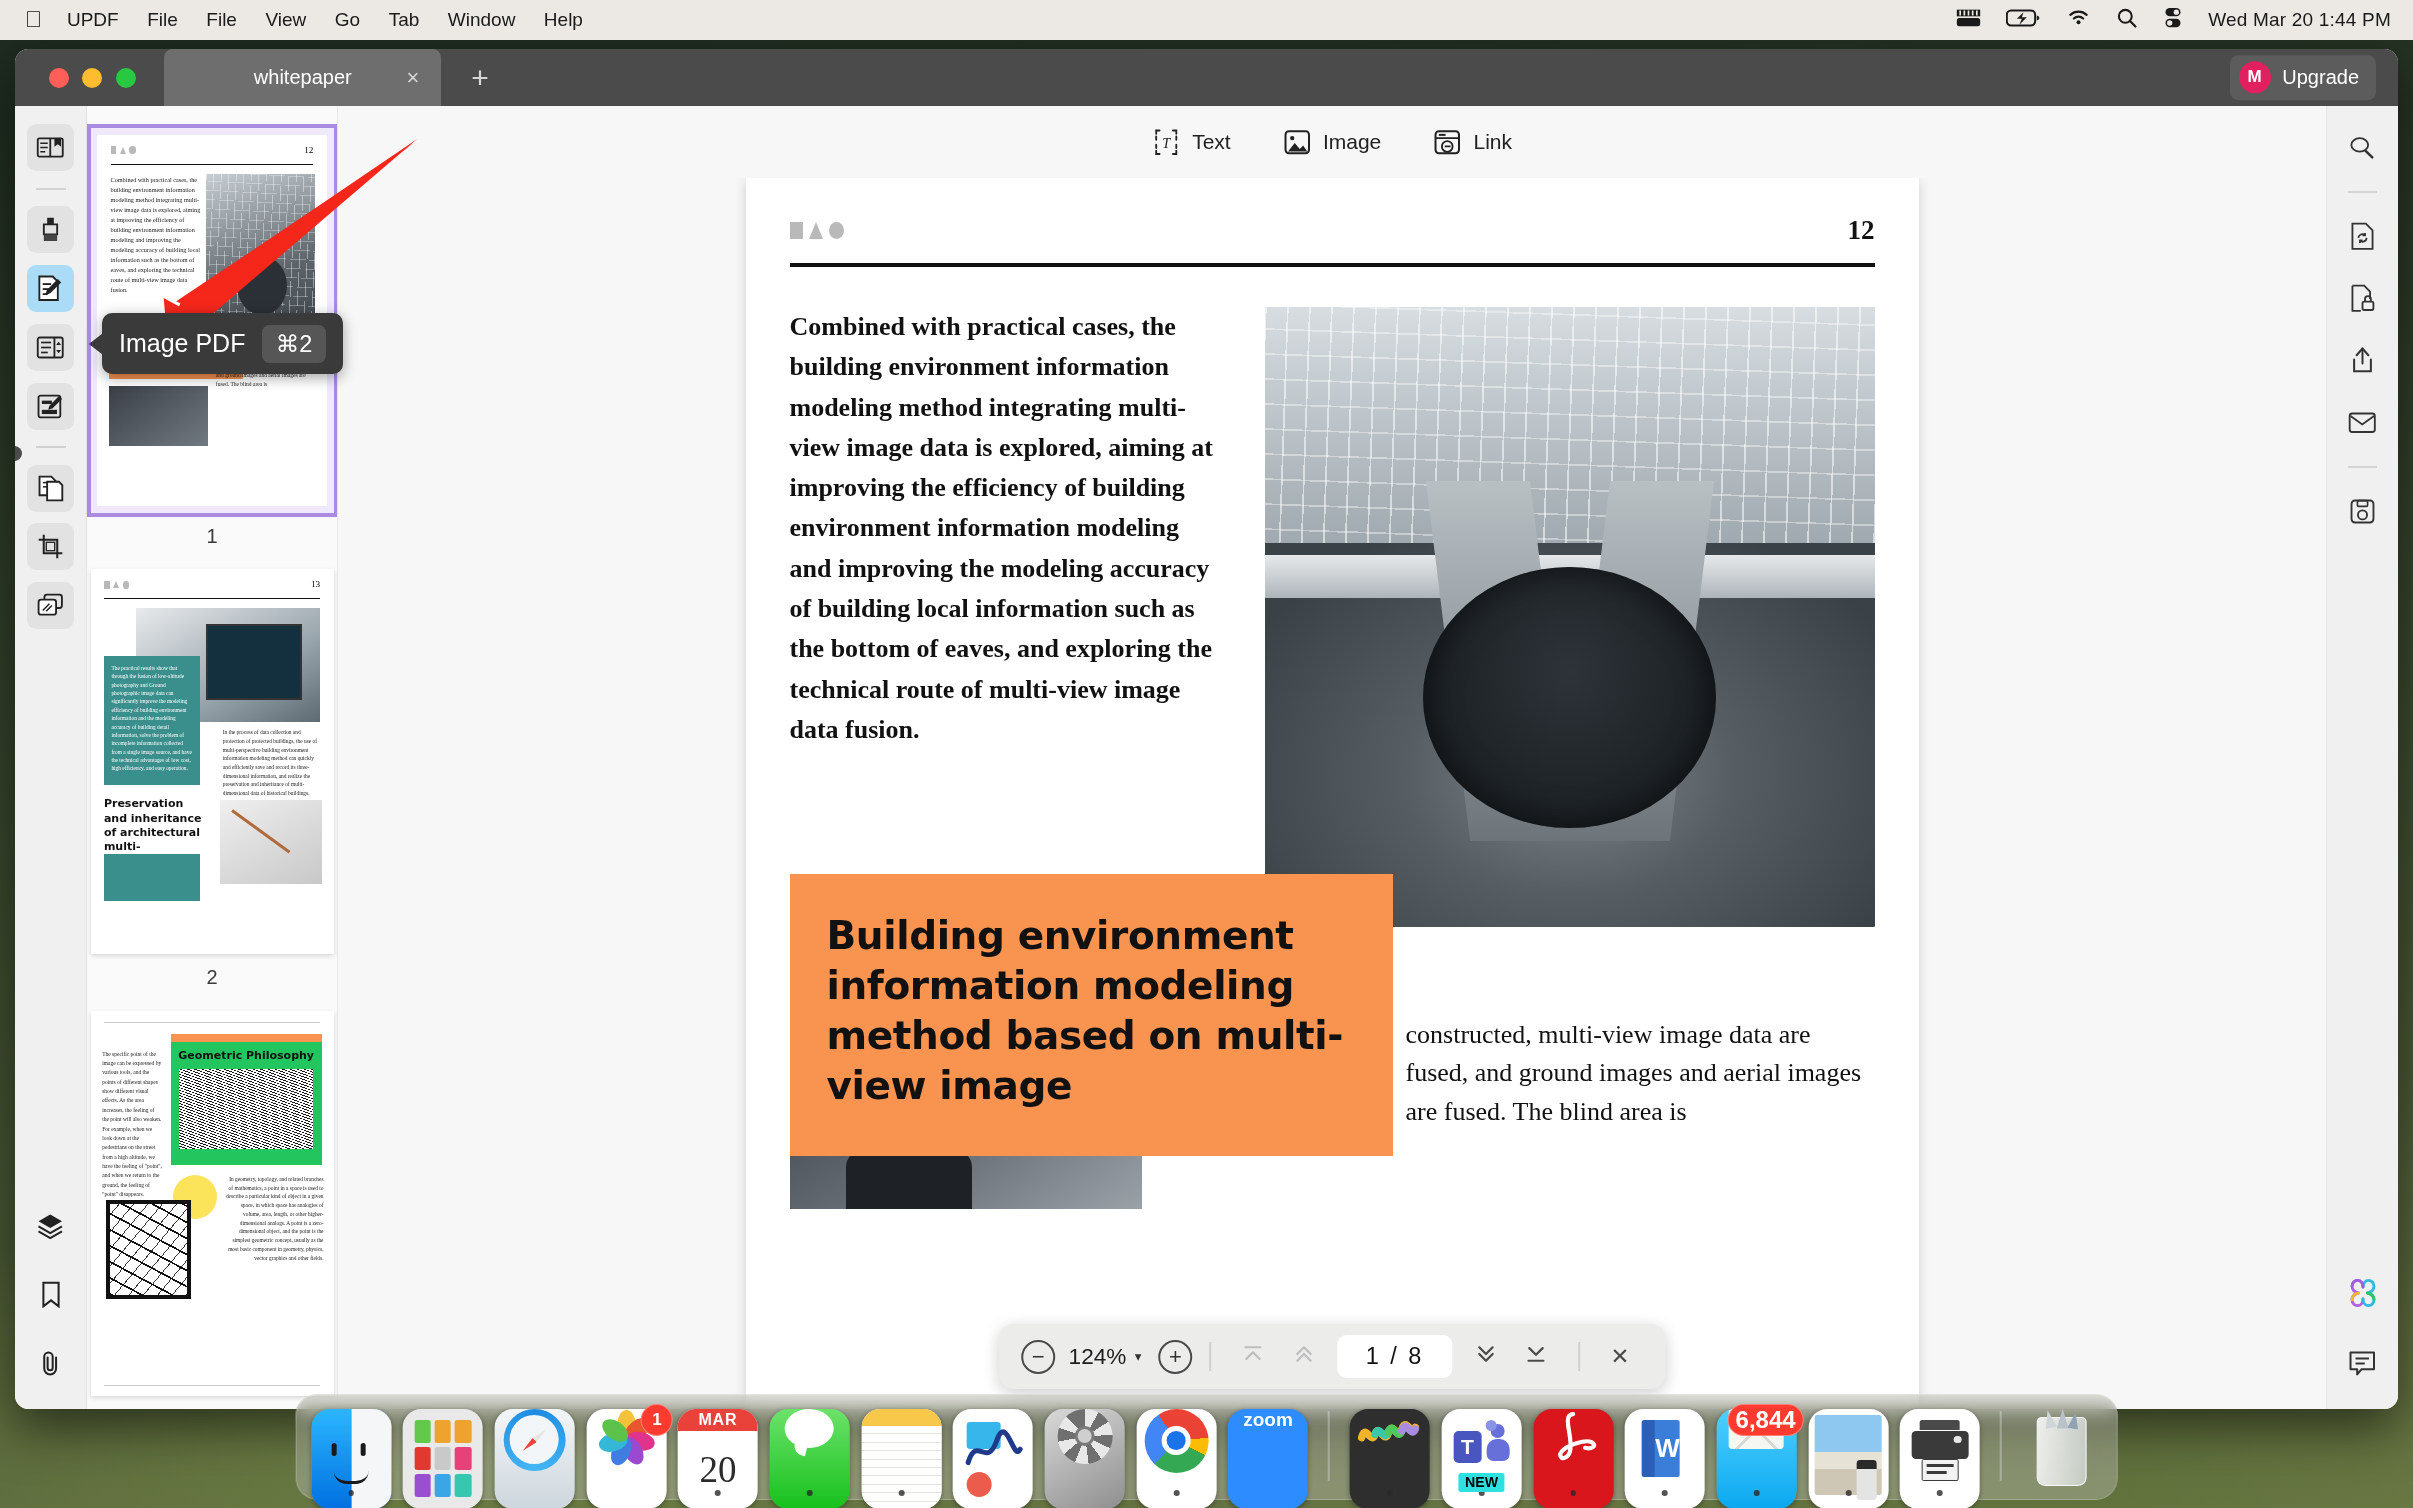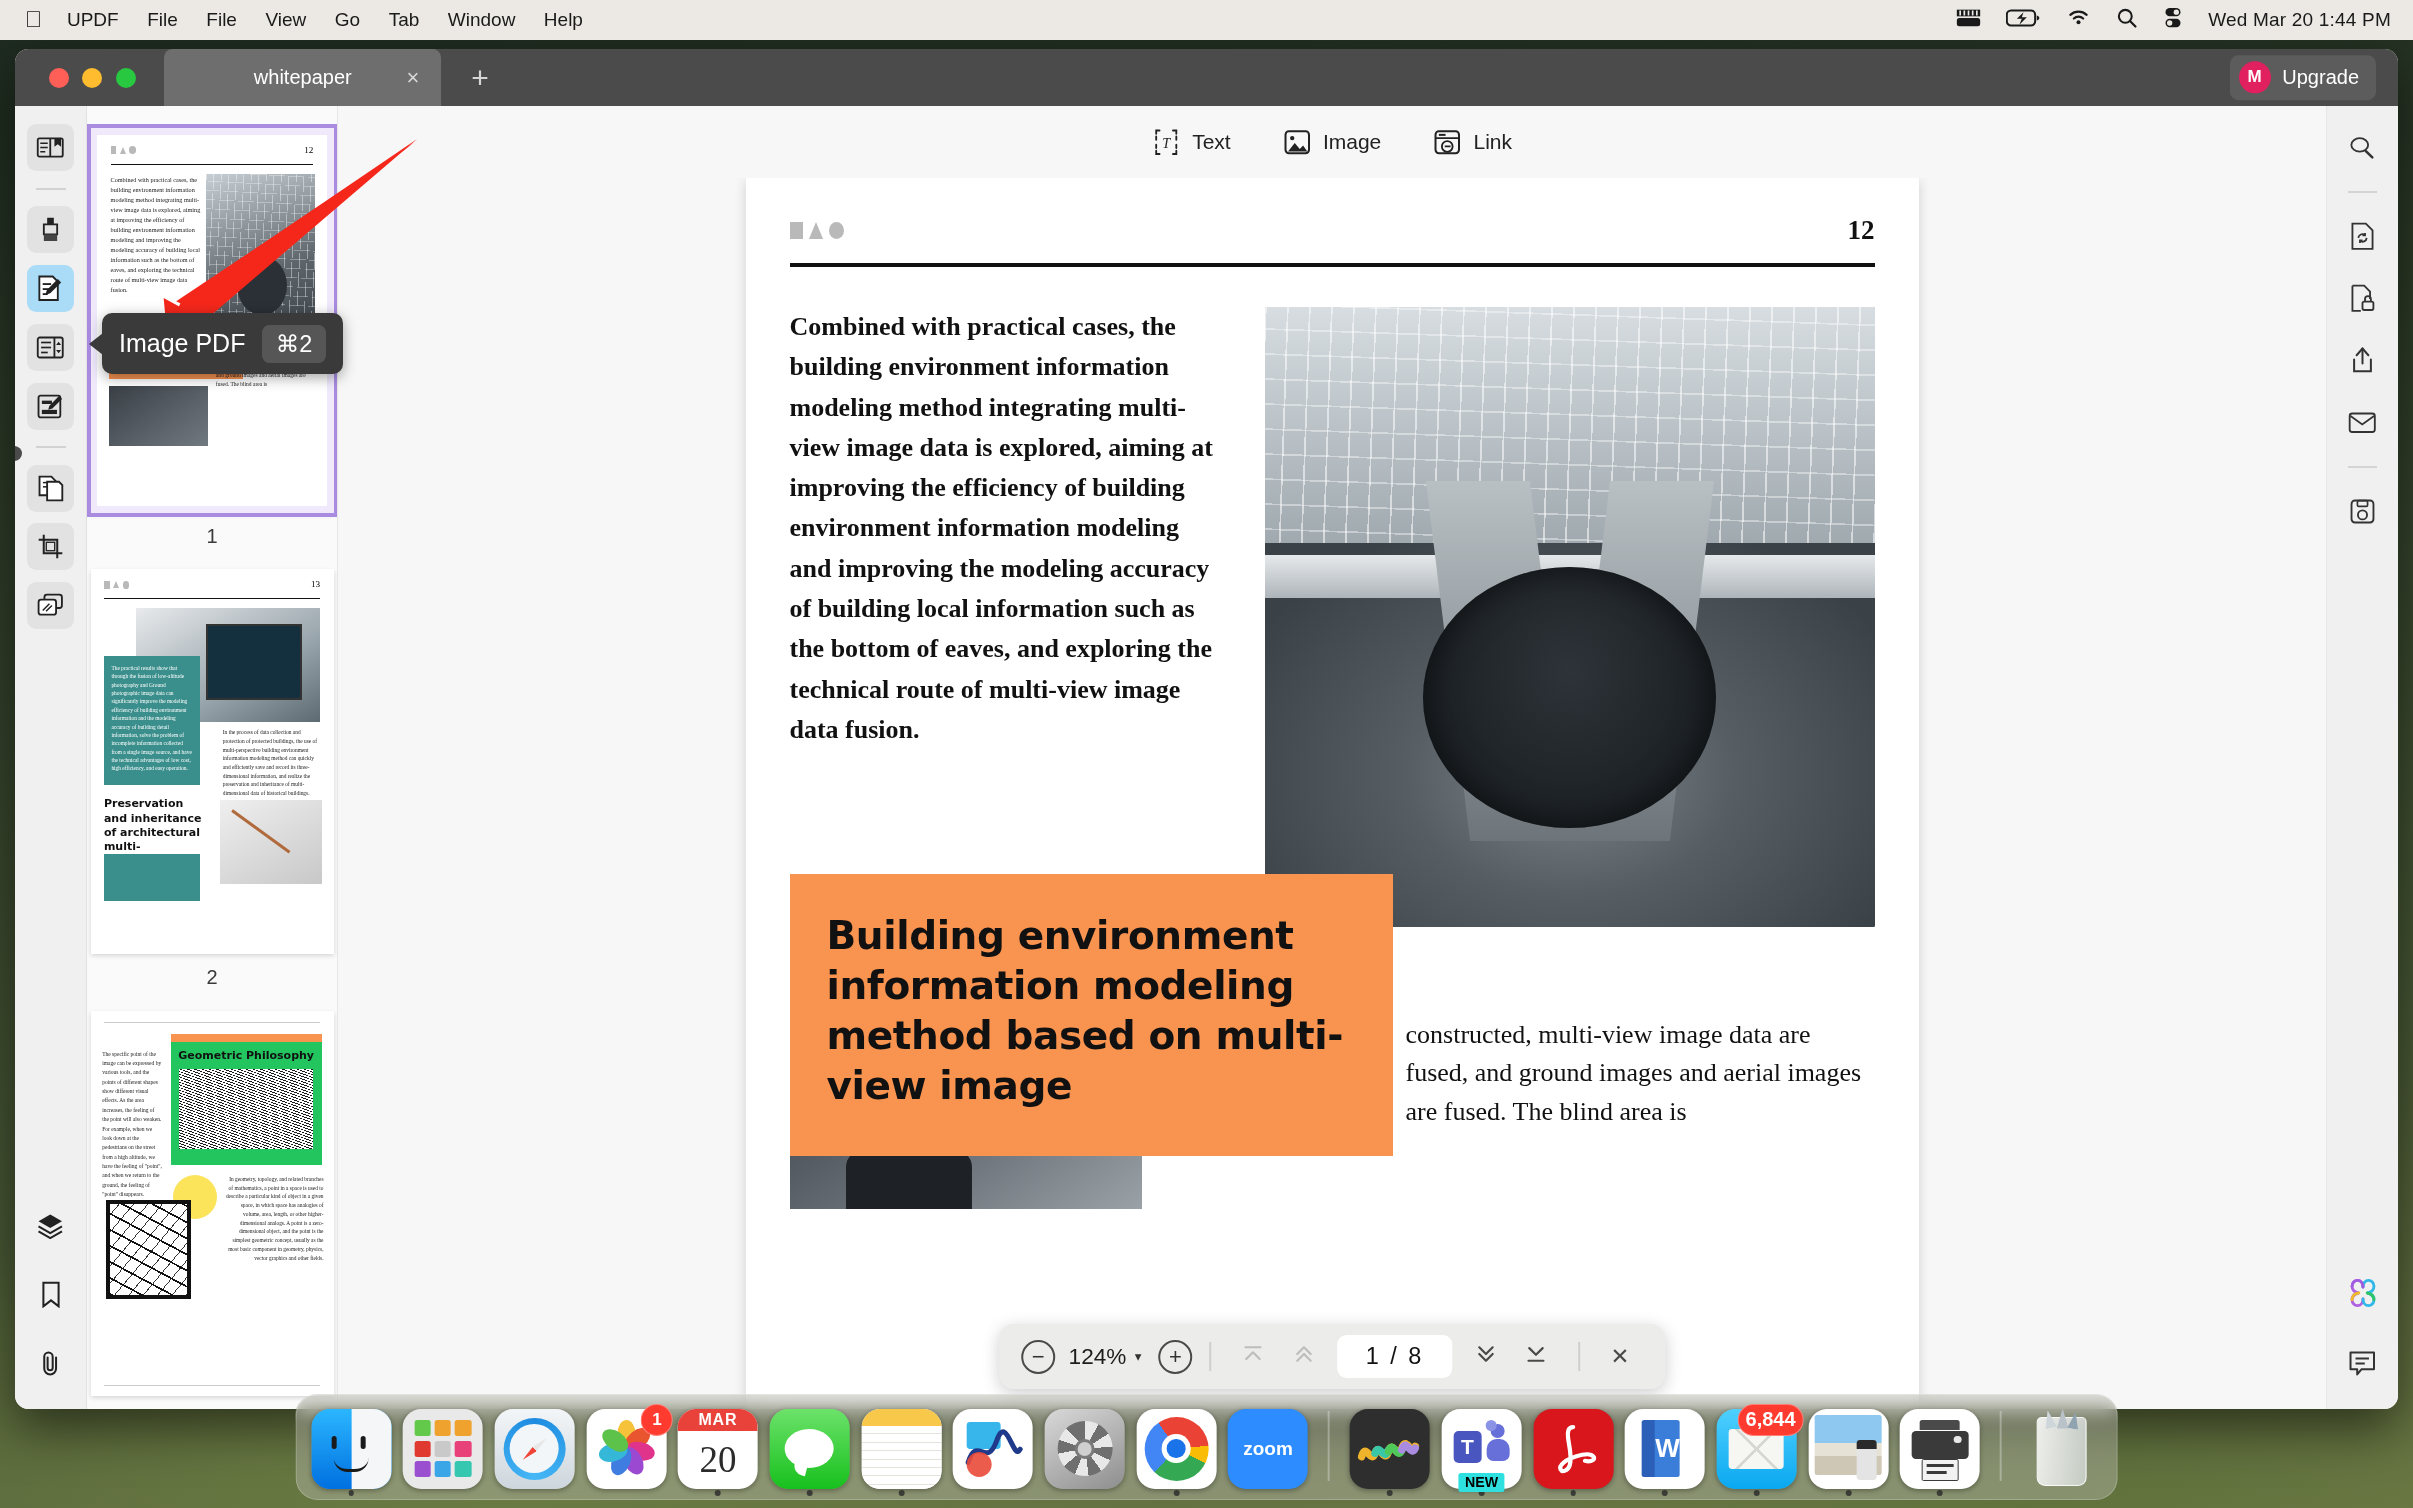--- a/index.html
+++ b/index.html
@@ -222,33 +222,33 @@
   
   .dock {
     position:absolute; left:50%; transform:translateX(-50%); bottom:8.4px;
     height:106px; background:rgba(190,190,180,.42);
     border:0.8px solid rgba(255,255,255,.22);
     border-radius:22px; display:flex; align-items:flex-end; gap:11.7px;
     padding:8.4px 15px 10px 15px; backdrop-filter:blur(10px); z-index:55;
   }
   .dock-app { position:relative; width:80px; height:80px; }
   .dock-icon {
-    width:80px;height:80px;border-radius:18.4px; position:relative; overflow:hidden;
-    display:flex;align-items:center;justify-content:center;
+    width:80px;height:100px;border-radius:18.4px; position:relative; overflow:hidden;
+    display:flex;justify-content:center;
     box-shadow:0 1.7px 5px rgba(0,0,0,.3);
   }
   .dock-dot { position:absolute; bottom:-7.5px; left:50%; transform:translateX(-50%);
               width:5.9px;height:5.9px;border-radius:50%;background:rgba(40,40,40,.8); }
   .dock-badge {
     position:absolute; top:-5px; right:-6.7px; min-width:32px; height:32px; padding:0 6.7px;
     background:#ff3b30; color:#fff; border-radius:16px;
     display:flex;align-items:center;justify-content:center;font-size:17px;font-weight:600;
     border:1.7px solid rgba(255,255,255,.35); z-index:3;
   }
-  .dock-badge.wide { min-width:62px; font-size:20px; }
+  .dock-badge.wide { min-width:62px; font-size:24px; }
   .dock-newbadge {
     position:absolute; bottom:-3.4px; left:50%; transform:translateX(-50%);
     background:#2ee0e0; color:#000; font-size:14.2px; font-weight:700;
     padding:1.7px 6.7px; border-radius:2.5px; z-index:3;
   }
   .dock-sep { width:1.7px; height:70px; background:rgba(255,255,255,.3); margin:0 8.4px; align-self:center;}
   
   .tooltip {
     position:absolute; left:102px; top:313px; z-index:70;
     background:#3a3a3a; color:#fff; border-radius:10px;

